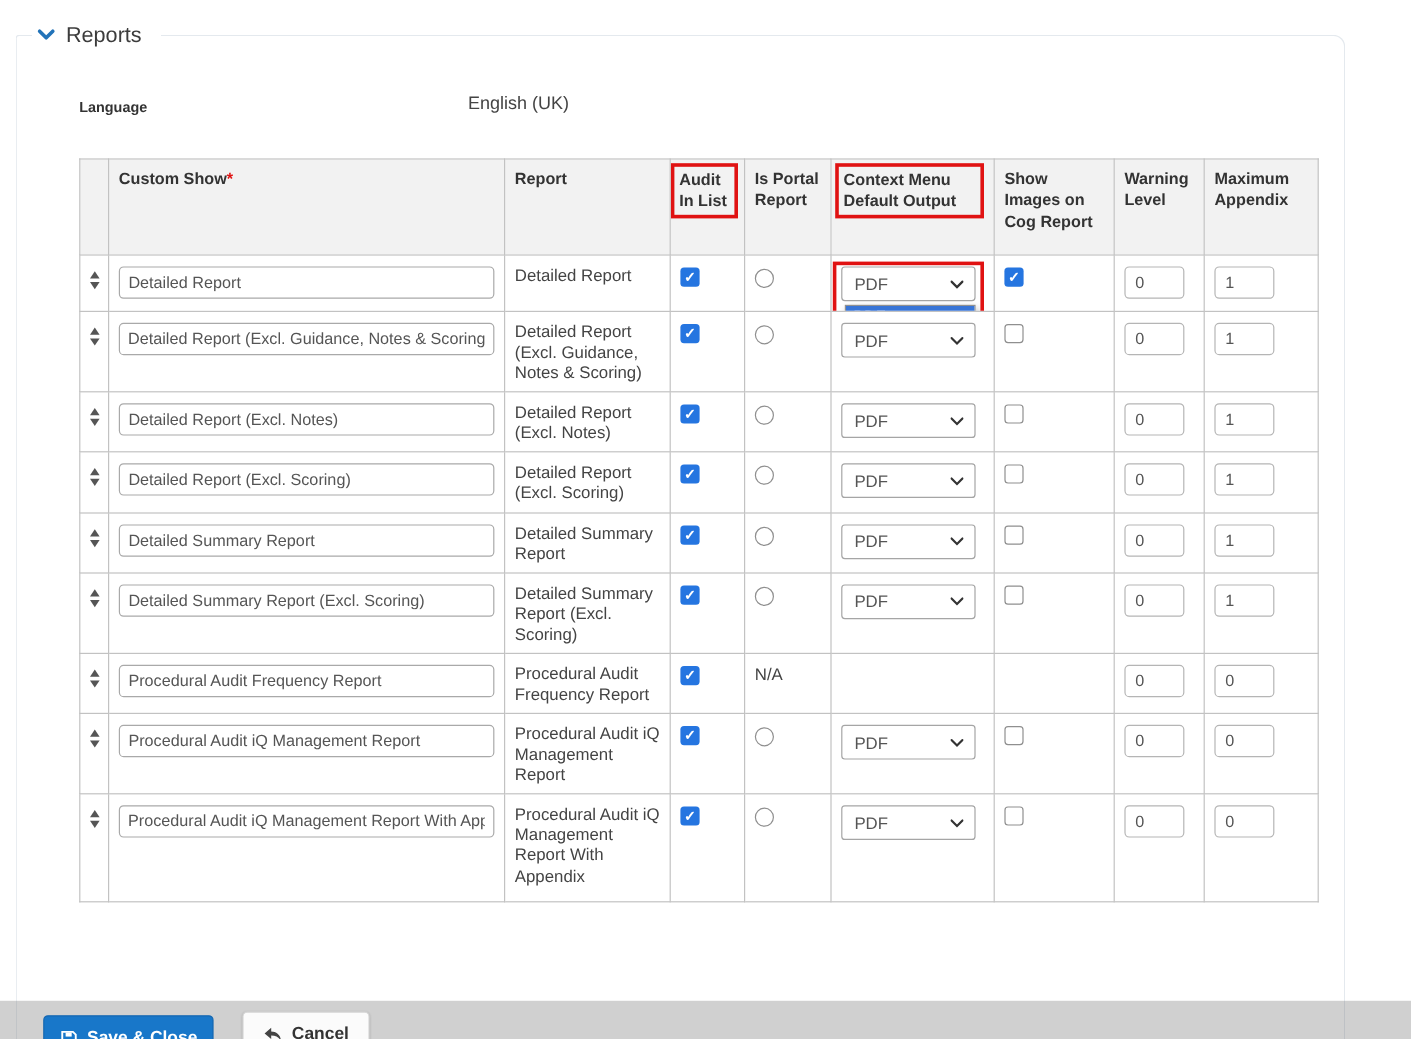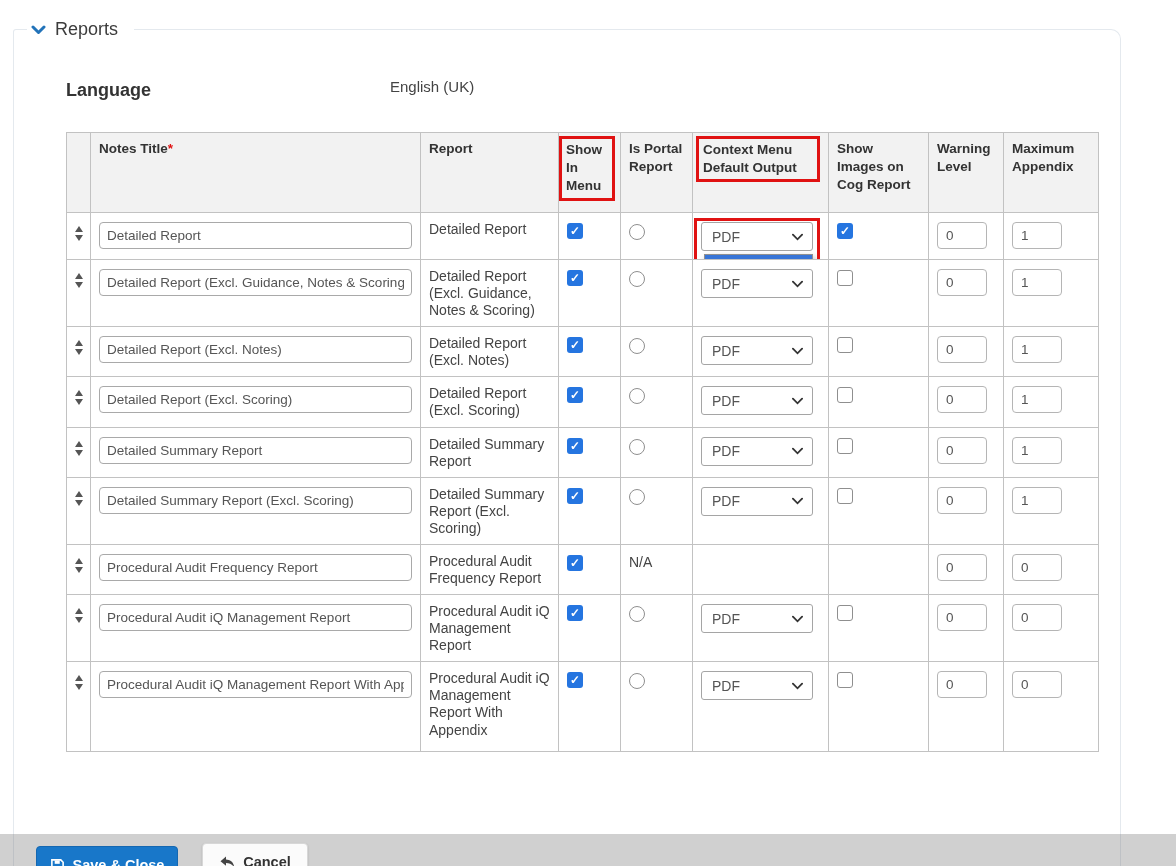--- a/index.html
+++ b/index.html
@@ -8,21 +8,21 @@
 
   
   fieldset.reports{position:absolute;left:13px;top:19px;width:1106px;height:880px;
         border:1px solid #e4e9ee;border-bottom:none;border-radius:3px 10px 0 0;margin:0;padding:0;}
   legend.reports-legend{margin-left:13px;padding:0 16px 0 4px;display:flex;gap:9px;}
   .section-title{font-size:18px;color:#3c3c3c;}
   .chevron-blue{display:inline-block;margin-top:2px;}
 
   
   .language-row{position:relative;margin:40px 0 0 52px;height:22px;}
-  .language-label{font-weight:bold;font-size:18px;color:#333;}
+  .language-label{font-weight:bold;font-size:12px;color:#333;}
   .language-value{position:absolute;left:324px;top:-2px;font-size:15px;color:#444;}
 
   
   table.reports-table{margin:30px 0 0 52px;width:1032px;border-collapse:collapse;table-layout:fixed;}
   th,td{border:1px solid #c2c2c2;vertical-align:top;padding:7px 8px;box-sizing:border-box;
         font-size:13.5px;color:#333;overflow:hidden;}
   thead tr{height:80px;}
   thead th{background:#f2f2f2;text-align:left;font-weight:bold;line-height:1.35;}
   th.c-show{padding:7px 5px;}
   .req{color:#e01212;}
@@ -94,23 +94,23 @@
           <col style="width:62px">
         <col style="width:72px">
           <col style="width:136px">
           <col style="width:100px">
           <col style="width:75px">
           <col style="width:95px">
       </colgroup>
       <thead>
         <tr>
           <th></th>
-          <th><span>Notes Title</span><span class="req">*</span></th>
+          <th><span>Custom Show</span><span class="req">*</span></th>
           <th>Report</th>
-          <th class="c-show"><span class="red-box">Show In Menu</span></th>
+          <th class="c-show"><span class="red-box">Audit In List</span></th>
           <th>Is Portal Report</th>
           <th><span class="red-box">Context Menu Default Output</span></th>
           <th>Show Images on Cog Report</th>
           <th>Warning Level</th>
           <th>Maximum Appendix</th>
         </tr>
       </thead>
       <tbody id="rows">
           <tr style="height: 47px;">
       <td><span class="handle">

